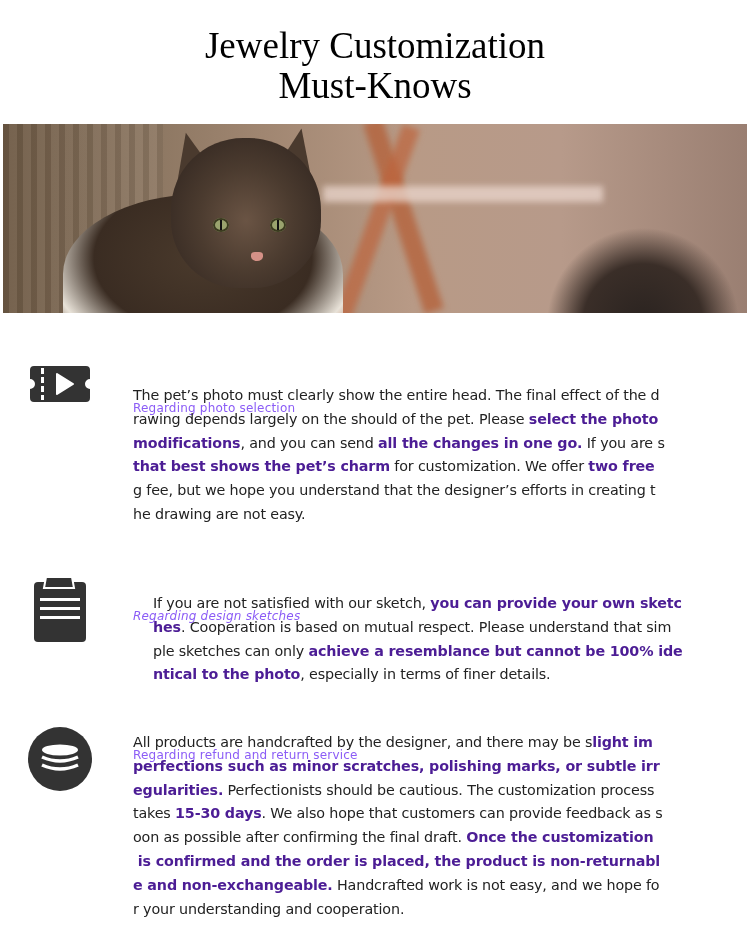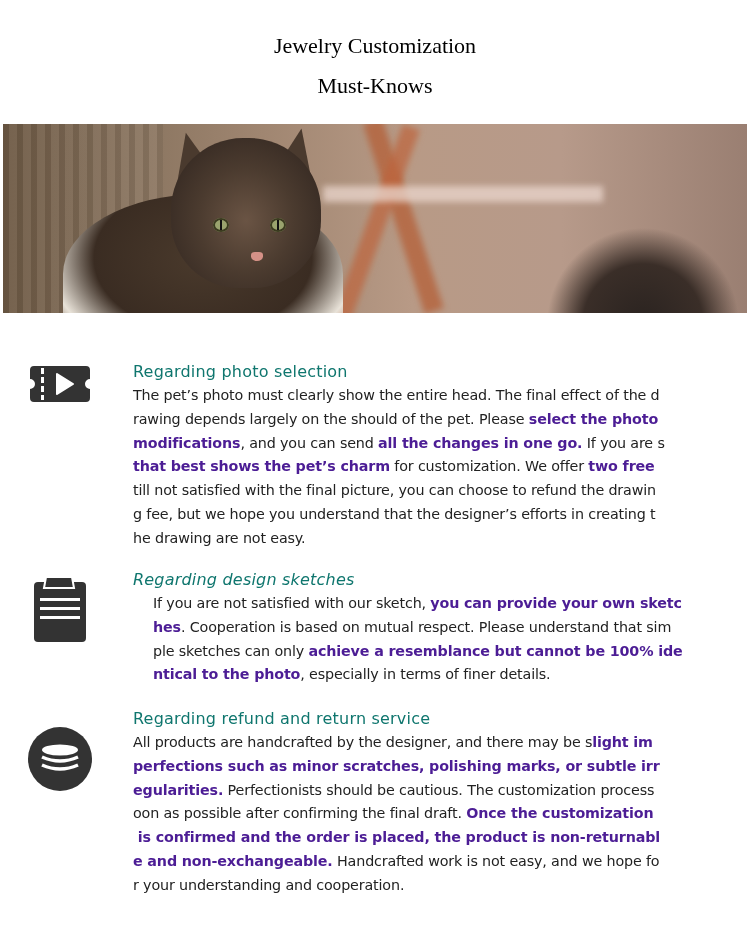--- a/index.html
+++ b/index.html
@@ -1,17 +1,17 @@
 <!DOCTYPE html>
 <html><head>
   <meta charset="utf-8">
   <style>
     html, body { margin:0; padding:0; background:#ffffff; }
     body { width:750px; height:950px; position:relative; overflow:hidden; font-family:"DejaVu Sans", sans-serif; color:#1c1c1c; }
-    .title { position:absolute; left:0; top:26px; width:750px; text-align:center; font-family:"Liberation Serif", serif; font-size:22px; line-height:40px; color:#000; }
+    .title { position:absolute; left:0; top:26px; width:750px; text-align:center; font-family:"Liberation Serif", serif; font-size:37px; line-height:40px; color:#000; }
     .hero { position:absolute; left:3px; top:124px; width:744px; height:189px; overflow:hidden;
       background:
         radial-gradient(ellipse 90px 110px at 238px 190px, rgba(255,255,255,0.55), rgba(255,255,255,0) 70%),
         radial-gradient(ellipse 120px 120px at 640px 200px, #2a2320 0%, #3a2e28 50%, rgba(60,45,38,0) 80%),
         linear-gradient(90deg, #6e5a45 0%, #8a7560 18%, #a08671 35%, #b89a86 55%, #b79a8a 75%, #9a7f72 100%);
     }
     .hero .stripes { position:absolute; left:0; top:0; width:160px; height:189px;
       background: repeating-linear-gradient(90deg, rgba(0,0,0,0.08) 0 6px, rgba(255,255,255,0.05) 6px 14px); }
     .hero .easel1 { position:absolute; left:360px; top:0; width:20px; height:200px; background:rgba(180,95,55,0.75); transform:rotate(-18deg); transform-origin:top left; filter:blur(3px); }
     .hero .easel2 { position:absolute; left:400px; top:0; width:18px; height:210px; background:rgba(190,100,60,0.7); transform:rotate(20deg); transform-origin:top left; filter:blur(3px); }
@@ -21,21 +21,21 @@
     .hero .ear-l { position:absolute; left:168px; top:8px; width:0; height:0; border-left:20px solid transparent; border-right:22px solid transparent; border-bottom:50px solid #4a3a2e; transform:rotate(-12deg); }
     .hero .ear-r { position:absolute; left:272px; top:4px; width:0; height:0; border-left:22px solid transparent; border-right:20px solid transparent; border-bottom:52px solid #4a3a2e; transform:rotate(10deg); }
     .hero .eye { position:absolute; top:94px; width:16px; height:14px; border-radius:50%; background:#9aa36e; box-shadow:inset 0 0 0 2px #3b3a20; }
     .hero .eye::after { content:""; position:absolute; left:7px; top:2px; width:2px; height:10px; background:#111; }
     .hero .eye.l { left:210px; }
     .hero .eye.r { left:267px; }
     .hero .nose { position:absolute; left:248px; top:128px; width:12px; height:9px; border-radius:40% 40% 60% 60%; background:#d59187; }
 
     .section { position:absolute; left:0; width:750px; }
     .icon { position:absolute; left:28px; width:64px; height:64px; }
-    .heading { position:absolute; left:133px; font-family:"DejaVu Sans", sans-serif; font-size:16px; line-height:22px; color:#0f766e; font-weight:normal; white-space:nowrap; letter-spacing:0.2px; }
+    .heading { position:absolute; left:133px; font-family:"DejaVu Sans", sans-serif; font-size:12px; line-height:22px; color:#8b5cf6; font-weight:normal; white-space:nowrap; letter-spacing:0.2px;margin-top:36px; }
     .body { position:absolute; left:133px; width:600px; font-size:14.3px; line-height:23.8px; color:#222; letter-spacing:-0.15px; }
     .body .line { display:block; white-space:pre; height:23.8px; }
     .body b { font-weight:bold; color:#4c1d95; }
   </style>
 </head>
 <body>
 
 <div class="title">
   <div>Jewelry Customization</div>
   <div>Must-Knows</div>
@@ -65,21 +65,20 @@
       <rect x="13" y="37" width="3" height="5" fill="#fff"></rect>
       <path d="M29 16 L45 26 L29 36 Z" fill="#fff" stroke="#fff" stroke-width="2" stroke-linejoin="round"></path>
     </svg>
   </div>
   <div class="heading" style="top:361px;">Regarding photo selection</div>
   <div class="body" style="top:384px;">
       <span class="line"><span>The pet’s photo must clearly show the entire head. The final effect of the d</span></span>
       <span class="line"><span>rawing depends largely on the should of the pet. Please </span><b>select the photo</b></span>
       <span class="line"><b>modifications</b><span>, and you can send </span><b>all the changes in one go.</b><span> If you are s</span></span>
       <span class="line"><b>that best shows the pet’s charm</b><span> for customization. We offer </span><b>two free</b></span>
-      <span class="line"><span>till not satisfied with the final picture, you can choose to refund the drawin</span></span>
       <span class="line"><span>g fee, but we hope you understand that the designer’s efforts in creating t</span></span>
       <span class="line"><span>he drawing are not easy.</span></span>
     </div>
 </div>
 
 <div class="section" style="top:0;">
   <div class="icon" style="top:574px;">
     <svg width="64" height="70" viewBox="0 0 64 70">
       <rect x="6" y="8" width="52" height="60" rx="4" fill="#333"></rect>
       <path d="M18 3 H44 L46 14 H16 Z" fill="#333" stroke="#fff" stroke-width="2"></path>
@@ -104,18 +103,19 @@
       <ellipse cx="32" cy="24" rx="18" ry="5.5" fill="#fff"></ellipse>
       <path d="M14 31 Q32 39 50 31" stroke="#fff" stroke-width="3.5" fill="none"></path>
       <path d="M14 39 Q32 47 50 39" stroke="#fff" stroke-width="3.5" fill="none"></path>
     </svg>
   </div>
   <div class="heading" style="top:708px;">Regarding refund and return service</div>
   <div class="body" style="top:731px;">
       <span class="line"><span>All products are handcrafted by the designer, and there may be s</span><b>light im</b></span>
       <span class="line"><b>perfections such as minor scratches, polishing marks, or subtle irr</b></span>
       <span class="line"><b>egularities.</b><span> Perfectionists should be cautious. The customization process</span></span>
+      <span class="line"><span>takes </span><b>15-30 days</b><span>. We also hope that customers can provide feedback as s</span></span>
       <span class="line"><span>oon as possible after confirming the final draft. </span><b>Once the customization</b></span>
       <span class="line"><b> is confirmed and the order is placed, the product is non-returnabl</b></span>
       <span class="line"><b>e and non-exchangeable.</b><span> Handcrafted work is not easy, and we hope fo</span></span>
       <span class="line"><span>r your understanding and cooperation.</span></span>
     </div>
 </div>
 
 </body></html>

